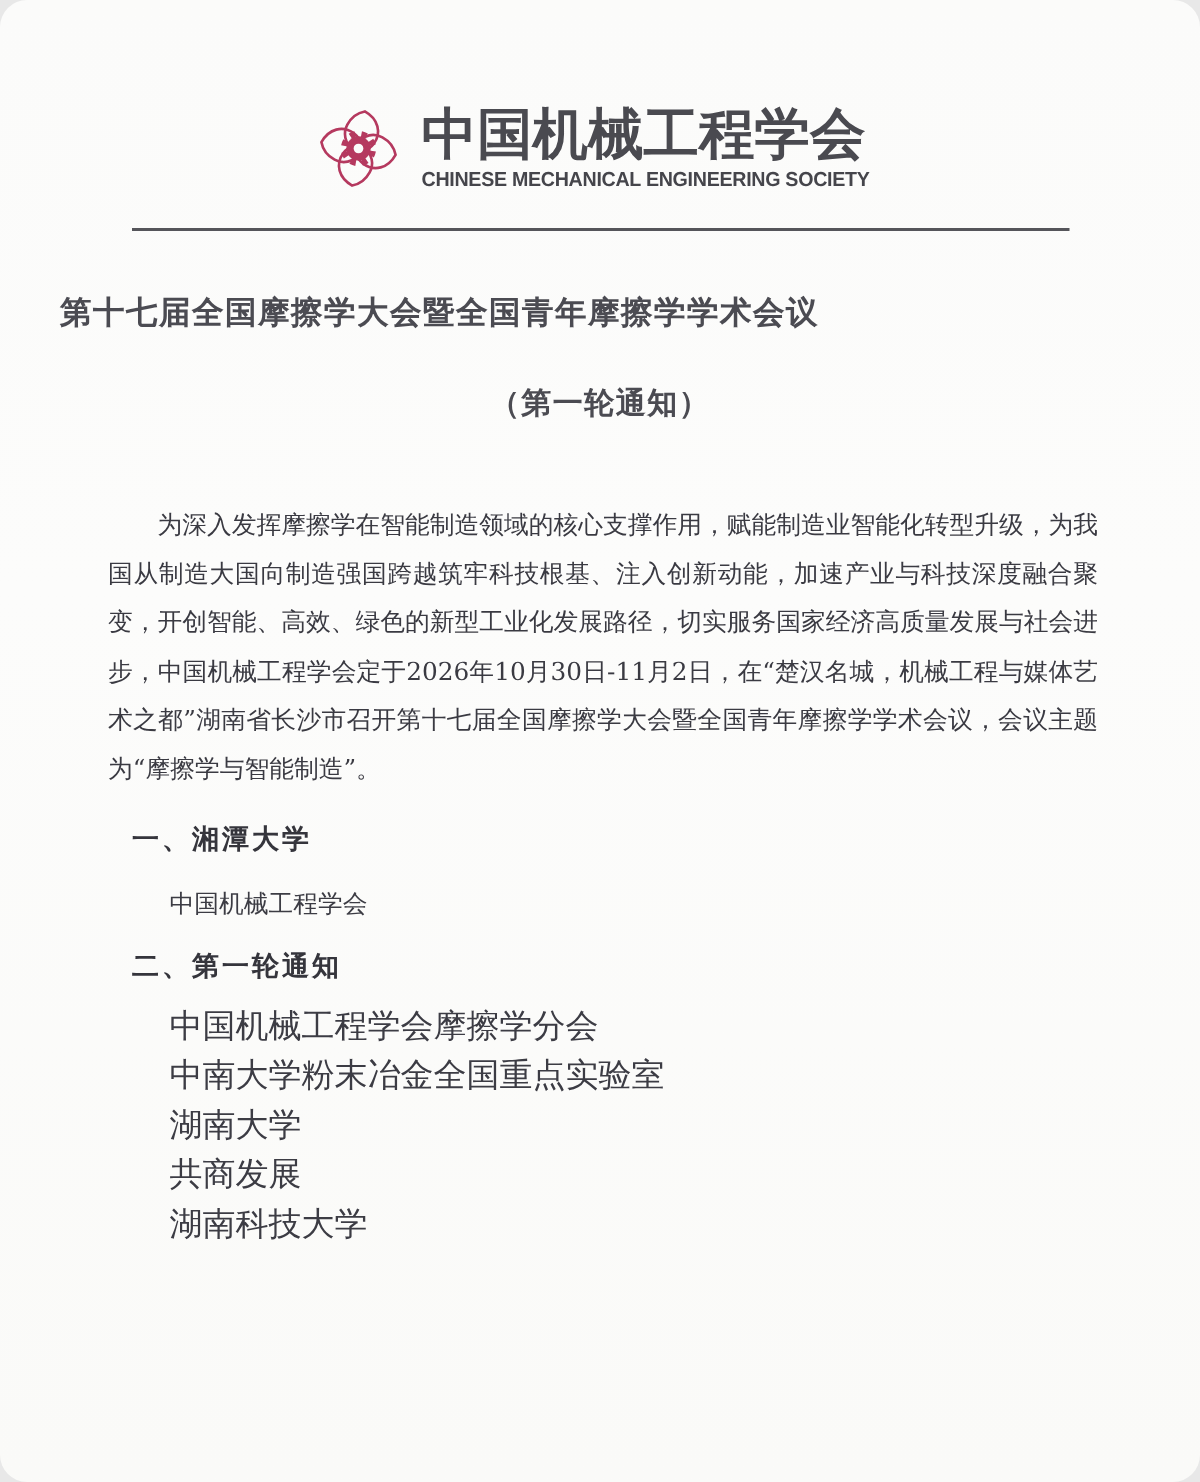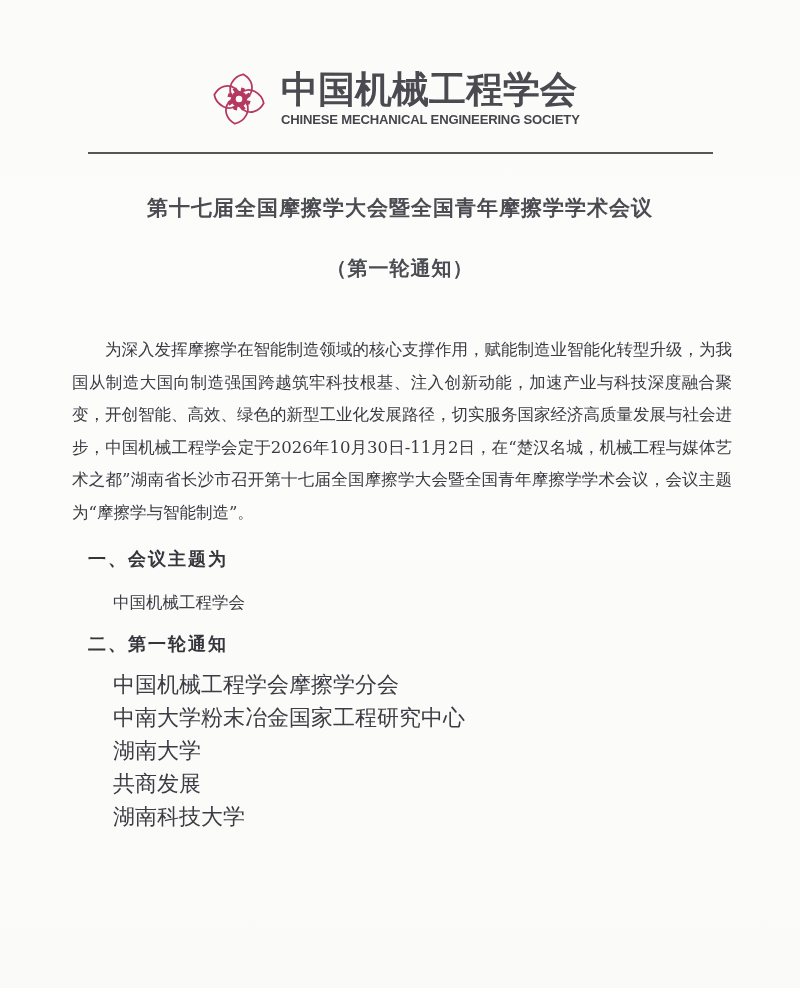--- a/index.html
+++ b/index.html
@@ -9,20 +9,21 @@
   }
   .page {
     position: relative;
     width: 800px;
     height: 988px;
     margin: 0 auto;
     background: linear-gradient(180deg, #fbfbfa 0%, #fcfcfb 40%, #fafaf8 100%);
     overflow: hidden;
     font-family: "DejaVu Serif", serif;
     color: #3c3c43;
+    border-radius: 18px;
   }
 
   
   .letterhead {
     padding-top: 62px;
   }
   .logo-row {
     display: flex;
     align-items: center;
     justify-content: center;
@@ -60,21 +61,20 @@
     width: 625px;
     height: 2px;
     background: #55555a;
     border: none;
     margin: 16px auto 0 auto;
   }
 
   
   .doc-title {
     margin: 40px 40px 0 40px;
-    text-align: center;
     font-family: Liberation Serif, serif;
     font-weight: bold;
     font-size: 21px;
     letter-spacing: 1px;
     color: #4b4b52;
   }
   .doc-subtitle {
     margin: 33px 40px 0 40px;
     text-align: center;
     font-family: Liberation Serif, serif;
@@ -154,26 +154,26 @@
     </div>
     <div class="rule"></div>
   </header>
 
   <main>
     <h1 class="doc-title">第十七届全国摩擦学大会暨全国青年摩擦学学术会议</h1>
     <h2 class="doc-subtitle">（第一轮通知）</h2>
 
     <p class="body-text first">为深入发挥摩擦学在智能制造领域的核心支撑作用，赋能制造业智能化转型升级，为我国从制造大国向制造强国跨越筑牢科技根基、注入创新动能，加速产业与科技深度融合聚变，开创智能、高效、绿色的新型工业化发展路径，切实服务国家经济高质量发展与社会进步，中国机械工程学会定于2026年10月30日-11月2日，在“楚汉名城，机械工程与媒体艺术之都”湖南省长沙市召开第十七届全国摩擦学大会暨全国青年摩擦学学术会议，会议主题为“摩擦学与智能制造”。</p>
 
-    <h3 class="section-heading">一、会议主题为</h3>
+    <h3 class="section-heading">一、湘潭大学</h3>
     <p class="section-item">中国机械工程学会</p>
 
     <h3 class="section-heading">二、第一轮通知</h3>
     <div class="section-list">
       <div class="list-line">中国机械工程学会摩擦学分会</div>
-      <div class="list-line">中南大学粉末冶金国家工程研究中心</div>
+      <div class="list-line">中南大学粉末冶金全国重点实验室</div>
       <div class="list-line">湖南大学</div>
       <div class="list-line">共商发展</div>
       <div class="list-line">湖南科技大学</div>
     </div>
   </main>
 
 </div>
 
 </body></html>

